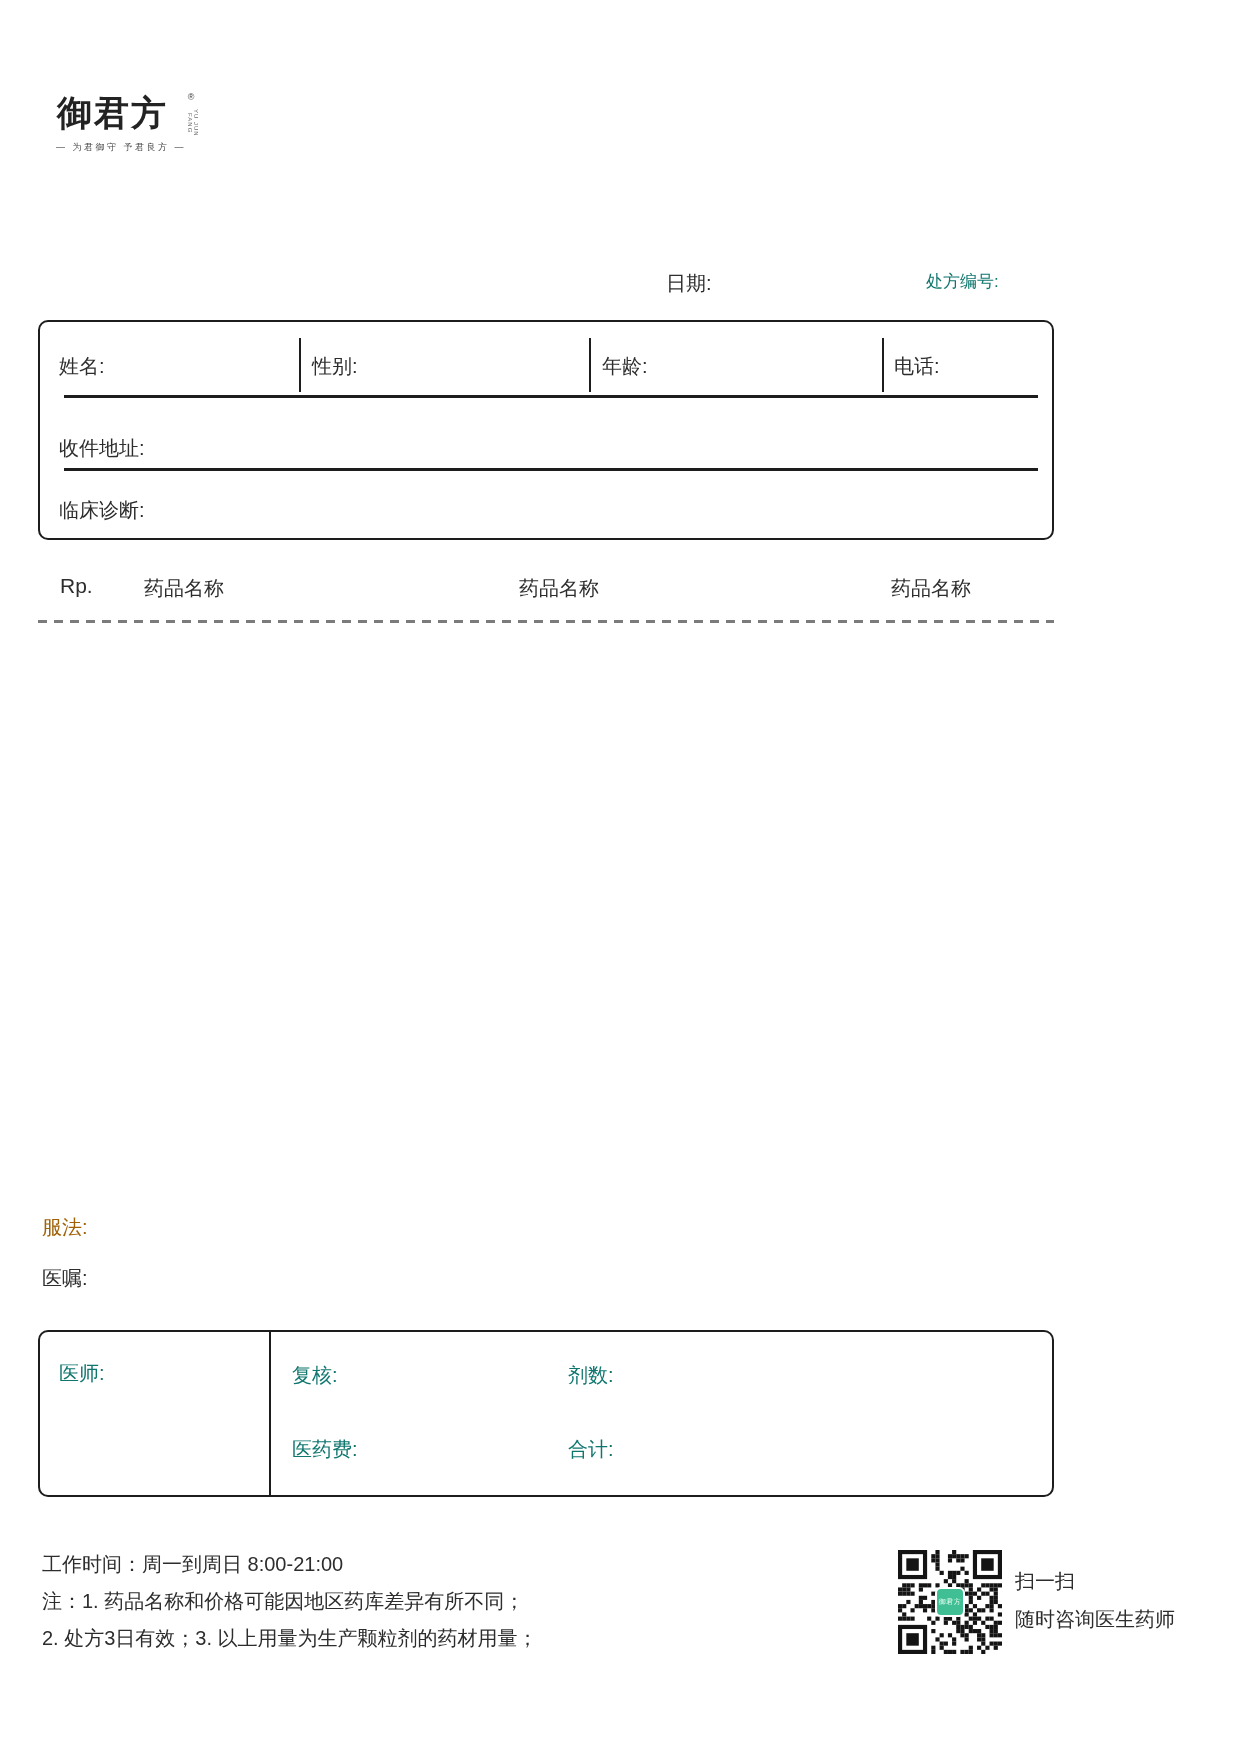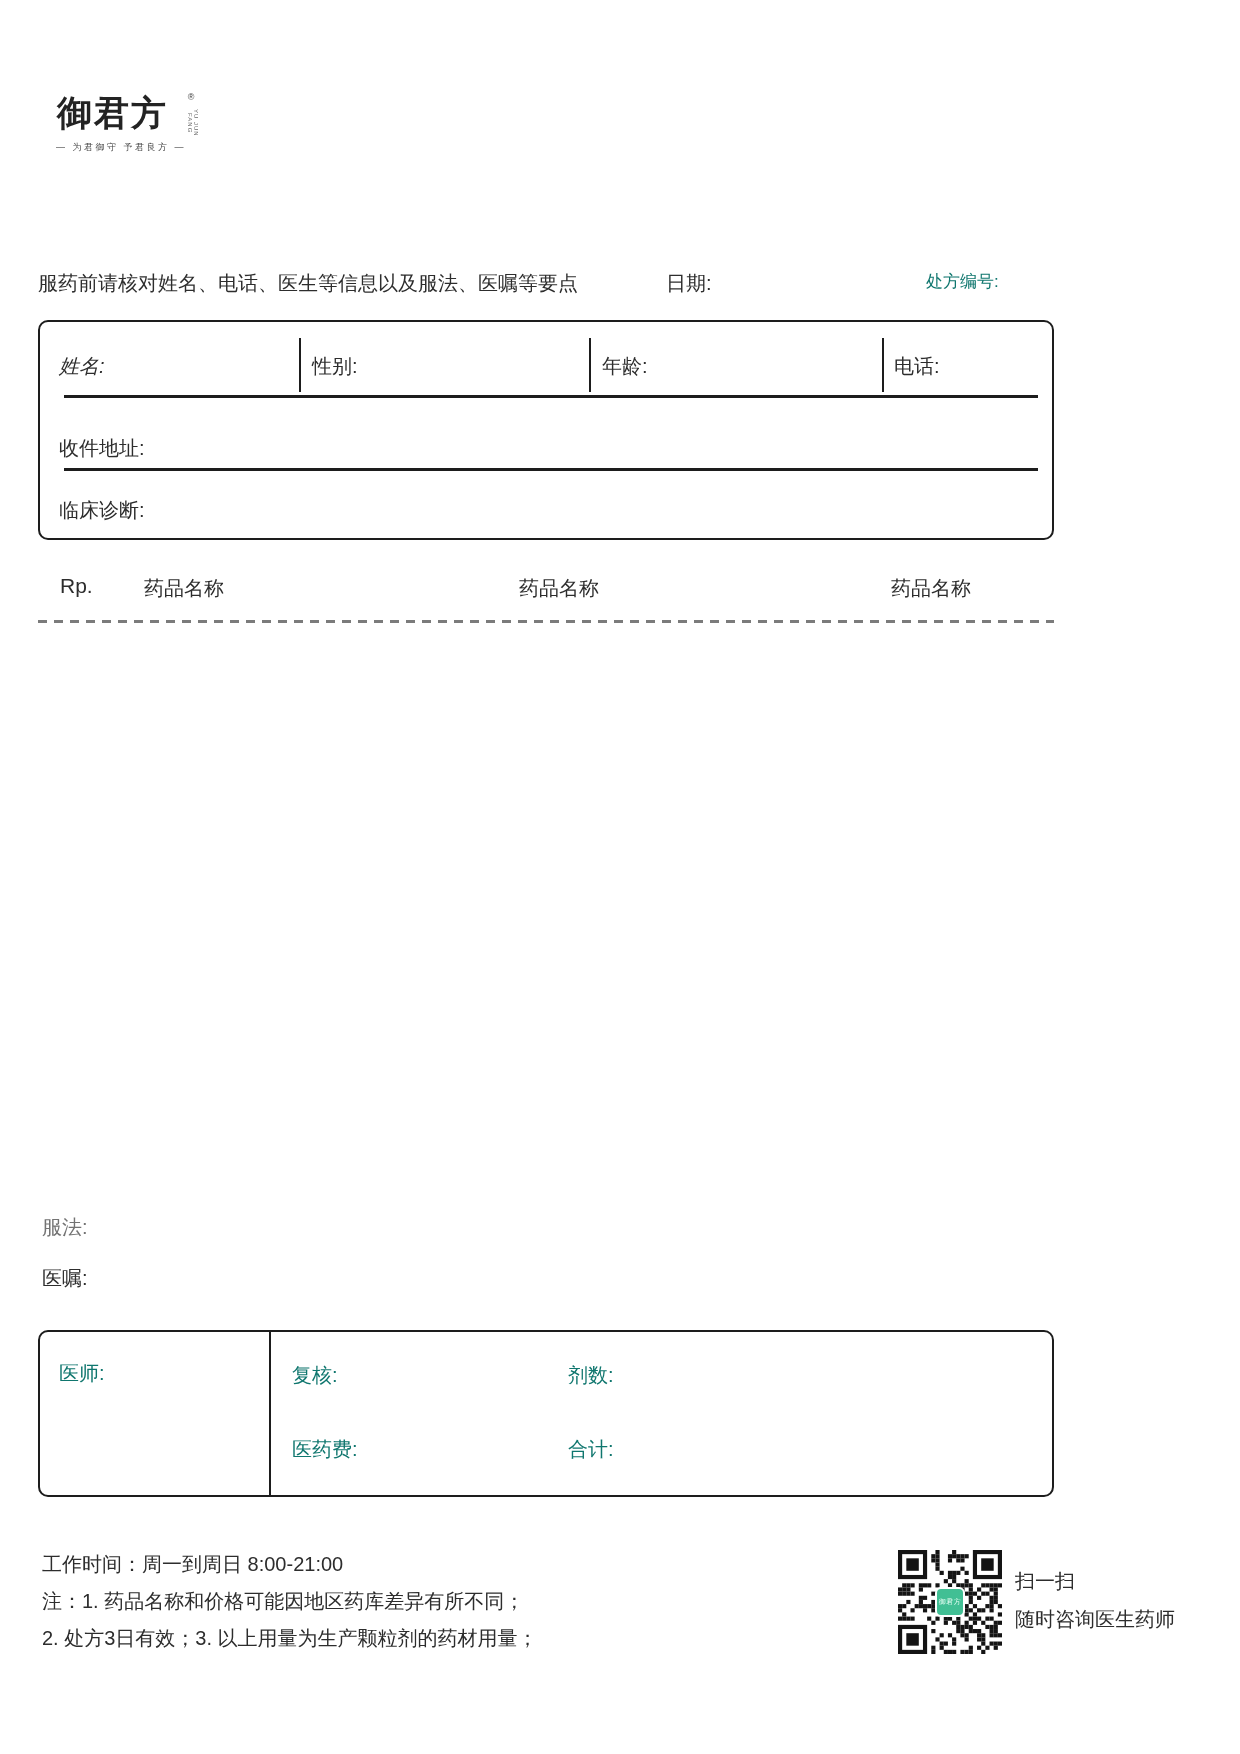--- a/index.html
+++ b/index.html
@@ -40,21 +40,21 @@
   .check-hint { left:38px; top:270px; font-size:20px; color:#2d2d2d; }
   .date-label { left:666px; top:270px; font-size:20px; color:#2d2d2d; }
   .rxno-label { left:926px; top:270px; font-size:17px; color:#0f766e; }
 
   
   .patient-box {
     left:38px; top:320px; width:1016px; height:220px;
     border:2.5px solid #1d1d1d; border-radius:10px;
   }
   .pb-label { position:absolute; font-size:20px; color:#2d2d2d; white-space:nowrap; }
-  .lbl-name    { left:19px;  top:31px;font-style:italic; }
+  .lbl-name    { left:19px;  top:31px; }
   .lbl-gender  { left:272px; top:31px; }
   .lbl-age     { left:562px; top:31px; }
   .lbl-phone   { left:854px; top:31px; }
   .vdiv { position:absolute; top:16px; height:54px; width:2px; background:#1d1d1d; }
   .vd1 { left:259px; } .vd2 { left:549px; } .vd3 { left:842px; }
   .hline { position:absolute; left:24px; right:14px; height:3px; background:#1d1d1d; }
   .hl1 { top:73px; } .hl2 { top:146px; }
   .lbl-address   { left:19px; top:113px; }
   .lbl-diagnosis { left:19px; top:175px; }
 
@@ -62,21 +62,21 @@
   .rp-label  { left:60px;  top:574px; font-size:21px; color:#2d2d2d; }
   .drug-col1 { left:144px; top:575px; font-size:20px; color:#2d2d2d; }
   .drug-col2 { left:519px; top:575px; font-size:20px; color:#2d2d2d; }
   .drug-col3 { left:891px; top:575px; font-size:20px; color:#2d2d2d; }
   .dashed-sep {
     left:38px; top:620px; width:1016px; height:3px;
     background:repeating-linear-gradient(90deg,#7b7b7b 0 9px,transparent 9px 16px);
   }
 
   
-  .usage-label  { left:42px; top:1214px; font-size:20px; color:#737373; }
+  .usage-label  { left:42px; top:1214px; font-size:20px; color:#a16207; }
   .advice-label { left:42px; top:1265px; font-size:20px; color:#2d2d2d; }
 
   
   .sign-box {
     left:38px; top:1330px; width:1016px; height:167px;
     border:2.5px solid #1d1d1d; border-radius:10px;
   }
   .sb-vdiv { position:absolute; left:229px; top:0; bottom:0; width:2px; background:#1d1d1d; }
   .sb-label { position:absolute; font-size:20px; color:#0f766e; white-space:nowrap; }
   .lbl-doctor { left:19px;  top:28px; }
@@ -107,21 +107,20 @@
 
 <div class="page">
 
   <div class="abs logo-text">御君方</div>
   <div class="abs logo-side">
     <span class="logo-reg">®</span>
     <span class="logo-vert">YU JUN FANG</span>
   </div>
   <div class="abs logo-tagline">— 为君御守 予君良方 —</div>
 
-  <div class="abs check-hint">服药前请核对姓名、电话、医生等信息以及服法、医嘱等要点</div>
   <div class="abs date-label">日期:</div>
   <div class="abs rxno-label">处方编号:</div>
 
   <div class="abs patient-box">
     <span class="pb-label lbl-name">姓名:</span>
     <span class="pb-label lbl-gender">性别:</span>
     <span class="pb-label lbl-age">年龄:</span>
     <span class="pb-label lbl-phone">电话:</span>
     <span class="vdiv vd1"></span>
     <span class="vdiv vd2"></span>

